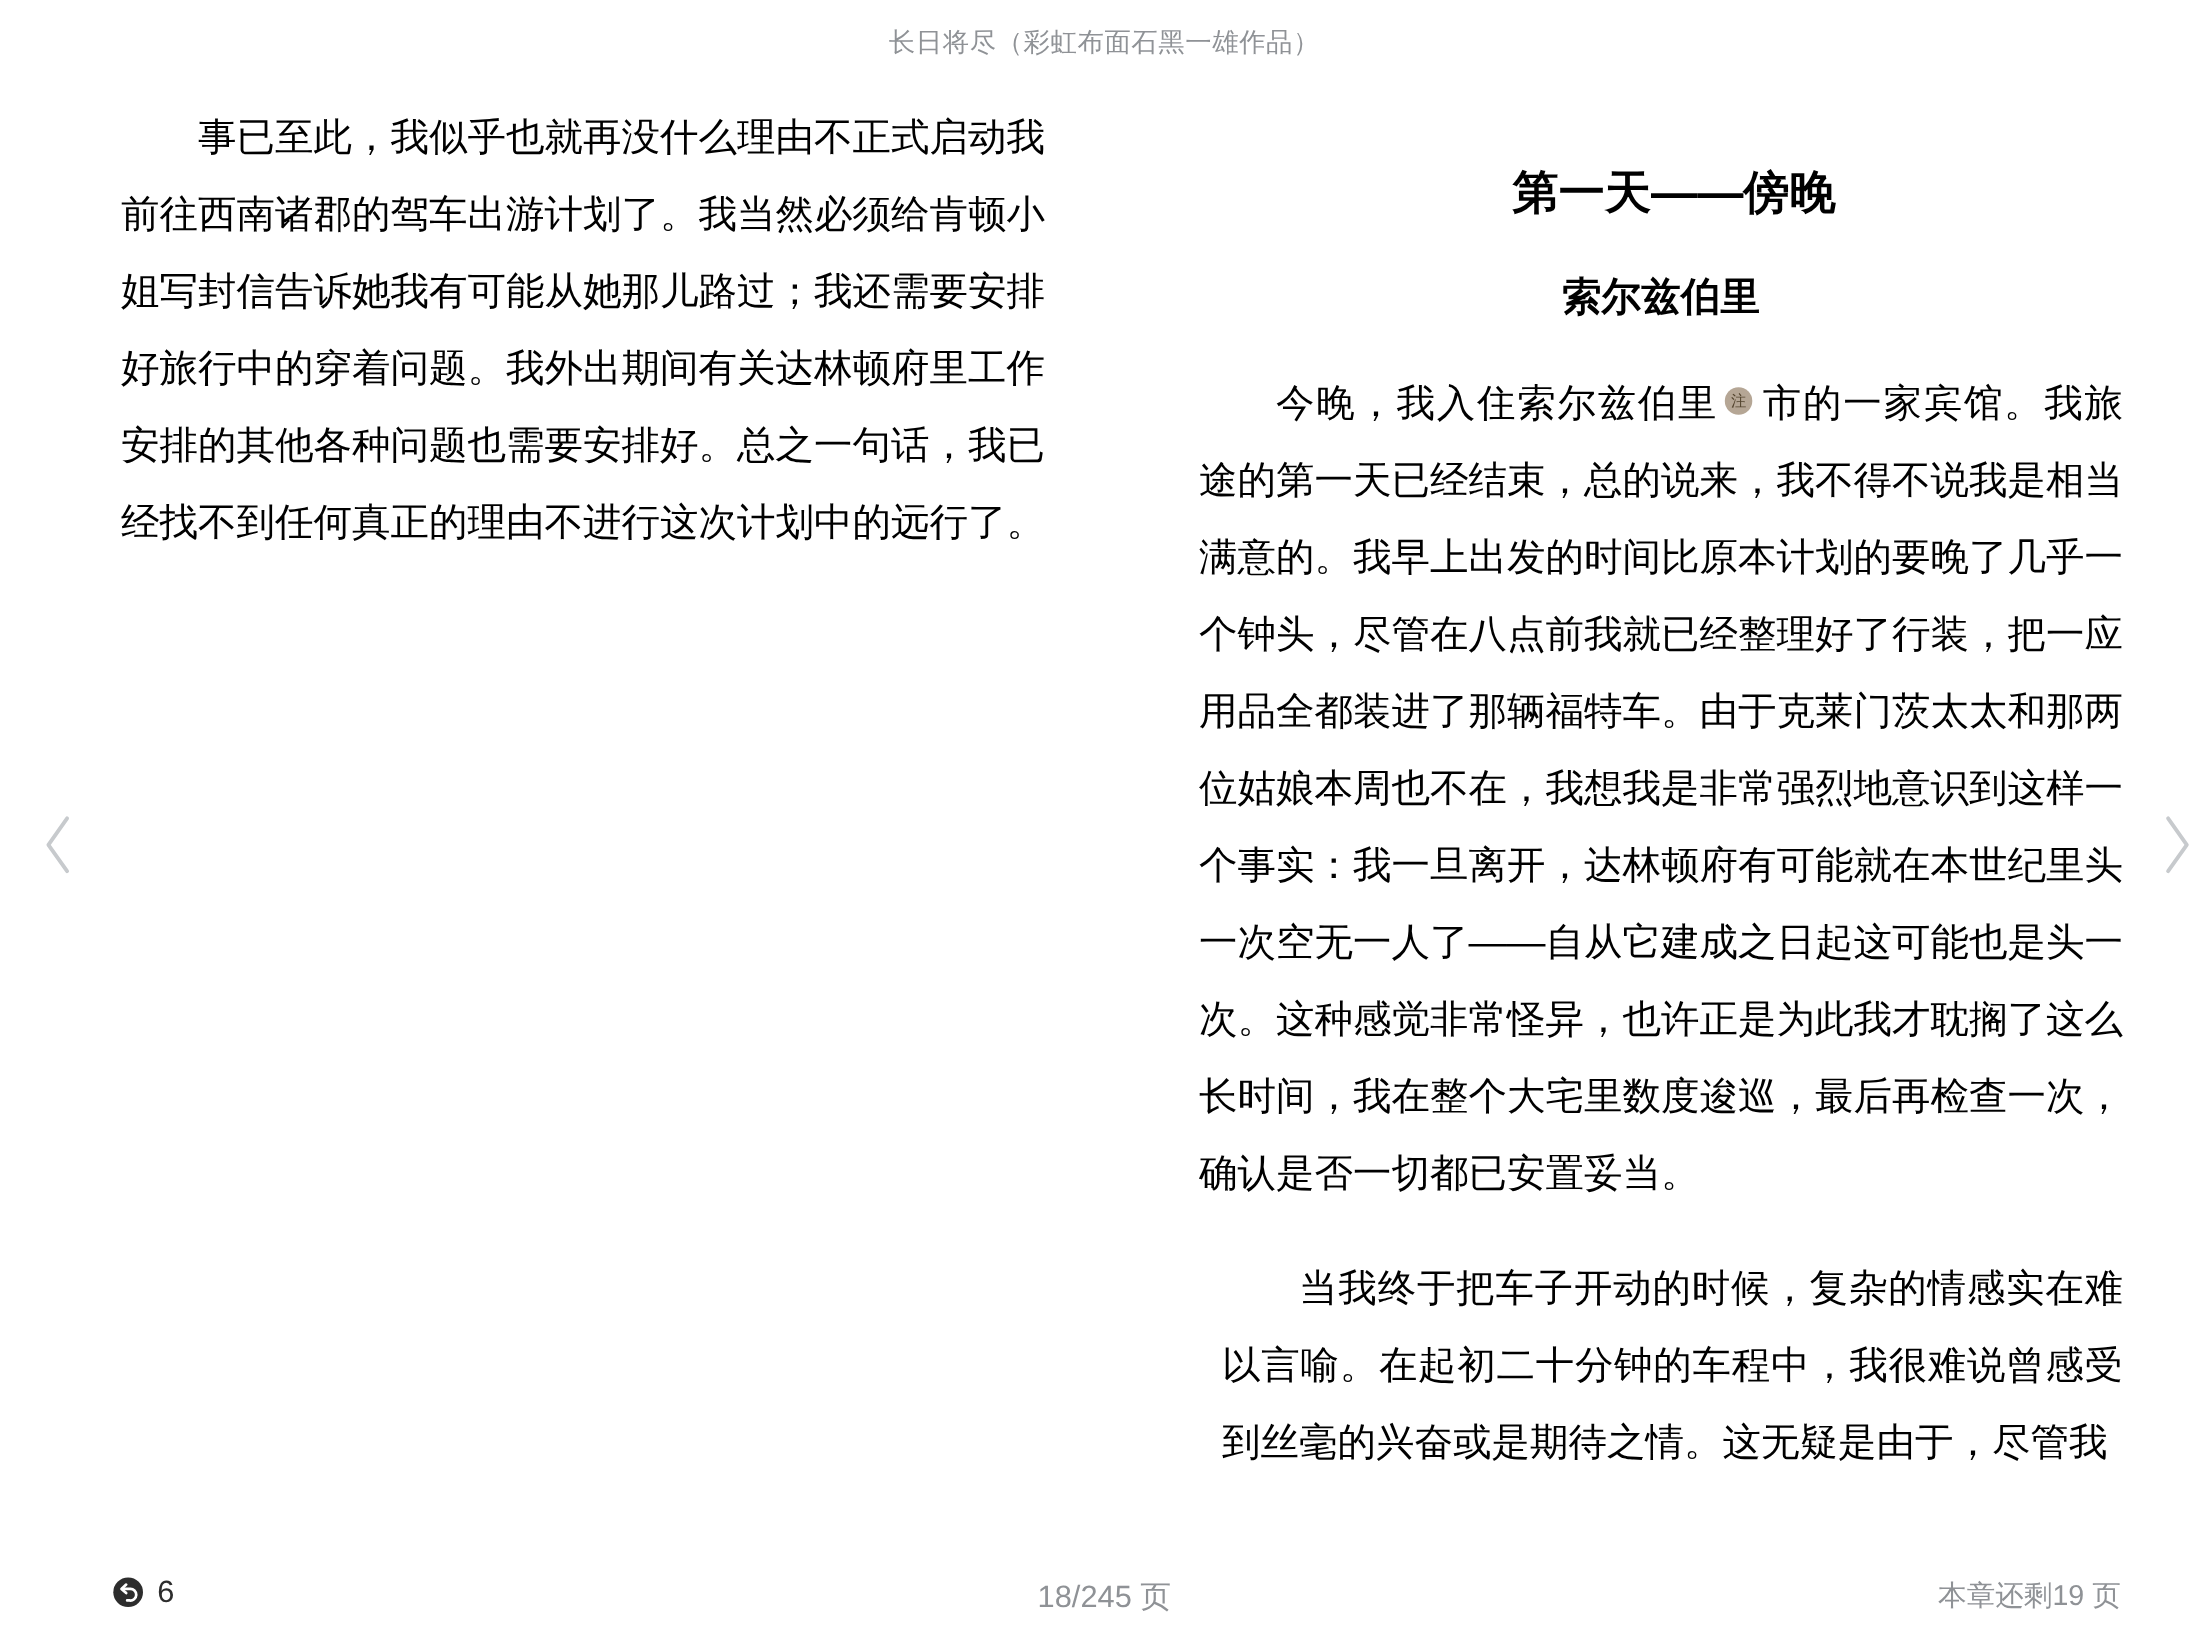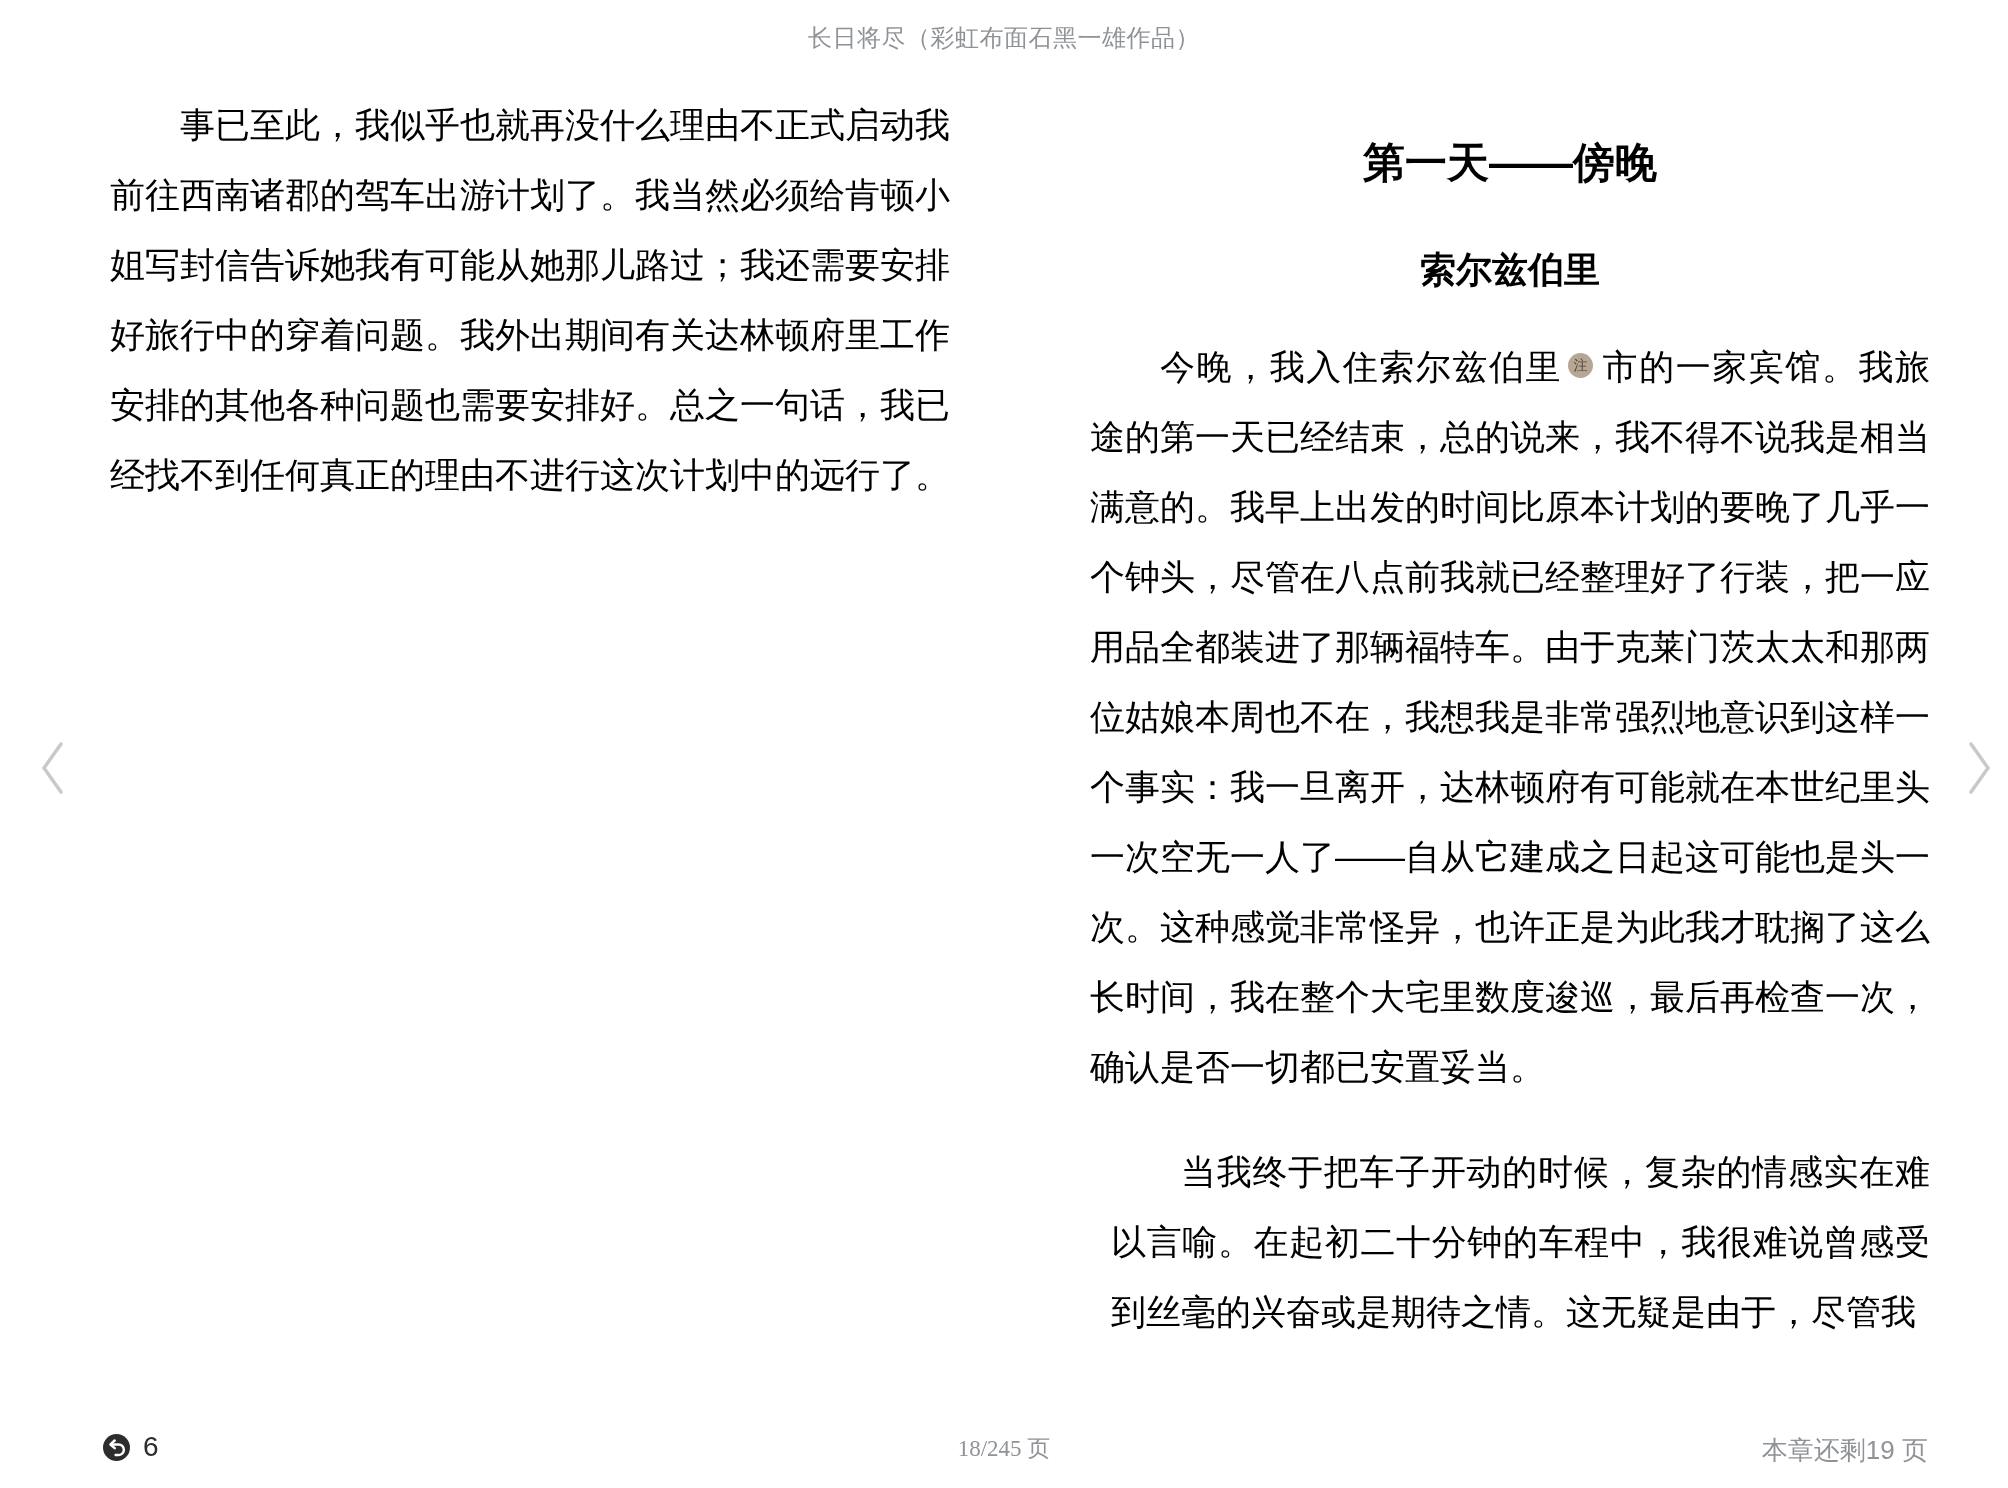--- a/index.html
+++ b/index.html
@@ -26,21 +26,21 @@
   .indent { text-indent: 2em; }
 
   .page-left {
     position: absolute; left: 110px; top: 90px; width: 840px;
   }
   .page-right {
     position: absolute; left: 1090px; top: 0; width: 840px; height: 100%;
   }
   .chapter-title {
     position: absolute; top: 140px; left: 0; width: 100%;
-    margin: 0; text-align: center;
+    margin: 12px; text-align: center;
     font-size: 42px; font-weight: bold; color: #000;
     line-height: 1.1;
   }
   .chapter-subtitle {
     position: absolute; top: 248px; left: 0; width: 100%;
     text-align: center; font-size: 36px; color: #000;
     line-height: 1.2;
     font-weight: bold;
   }
   .right-body {
@@ -74,21 +74,21 @@
     cursor: pointer;
   }
   .back-circle {
     width: 27px; height: 27px; border-radius: 50%;
     background: #2d2d2d;
     display: flex; align-items: center; justify-content: center;
   }
   .back-count { font-size: 28px; color: #2d2d2d; }
   .footer-center {
     position: absolute; left: 0; top: 1433px; width: 100%;
-    text-align: center; font-size: 23px; color: #8f9296; font-family: Liberation Serif, serif;
+    text-align: center; font-size: 28px; color: #8f9296;
   }
   .footer-right {
     position: absolute; right: 80px; top: 1433px;
     font-size: 26px; color: #8f9296;
   }
 </style>
 </head>
 <body>
 
 <div class="header">长日将尽（彩虹布面石黑一雄作品）</div>

